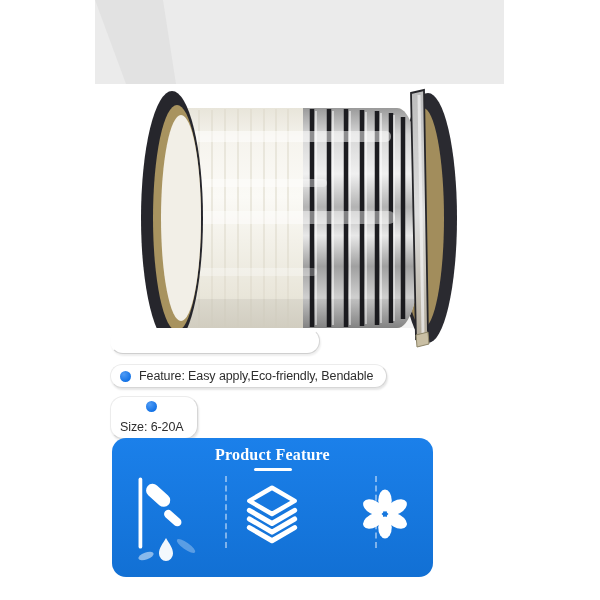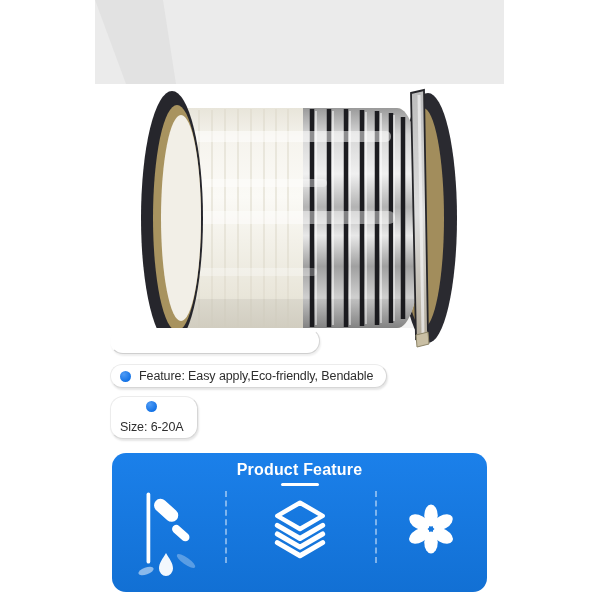--- a/index.html
+++ b/index.html
@@ -39,23 +39,24 @@
     width:11px;height:11px;border-radius:50%;flex:0 0 auto;
     background:radial-gradient(circle at 35% 30%, #4f9bf5, var(--bullet_blue,#1473e6) 70%);
   }
   .pill .pill-text{
     font-size:12.5px;letter-spacing:-.1px;color:var(--text_dark,#2e2e2e);white-space:nowrap;
   }
   .pill-feature{left:110px;top:364px;}
   .pill-size{left:110px;top:396px;flex-direction:column;}
   
   .panel{
-    position:absolute;left:112px;top:453px;width:375px;height:139px;
+    position:absolute;left:112px;top:438px;width:321px;height:139px;
     border-radius:14px;
     background:linear-gradient(180deg,var(--panel_blue,#1b80ea) 0%,var(--panel_blue_dark,#1270d4) 100%);
+    font-family:Liberation Serif, serif;
   }
   .panel-title{
     position:absolute;top:8px;left:0;right:0;text-align:center;
     color:#fff;font-size:16px;font-weight:700;letter-spacing:.2px;
   }
   .panel-underline{
     position:absolute;top:30px;left:50%;transform:translateX(-50%);
     width:38px;height:2.5px;background:#fff;border-radius:2px;
   }
   .icon-row{position:absolute;left:0;top:36px;width:100%;height:80px;display:flex;}

